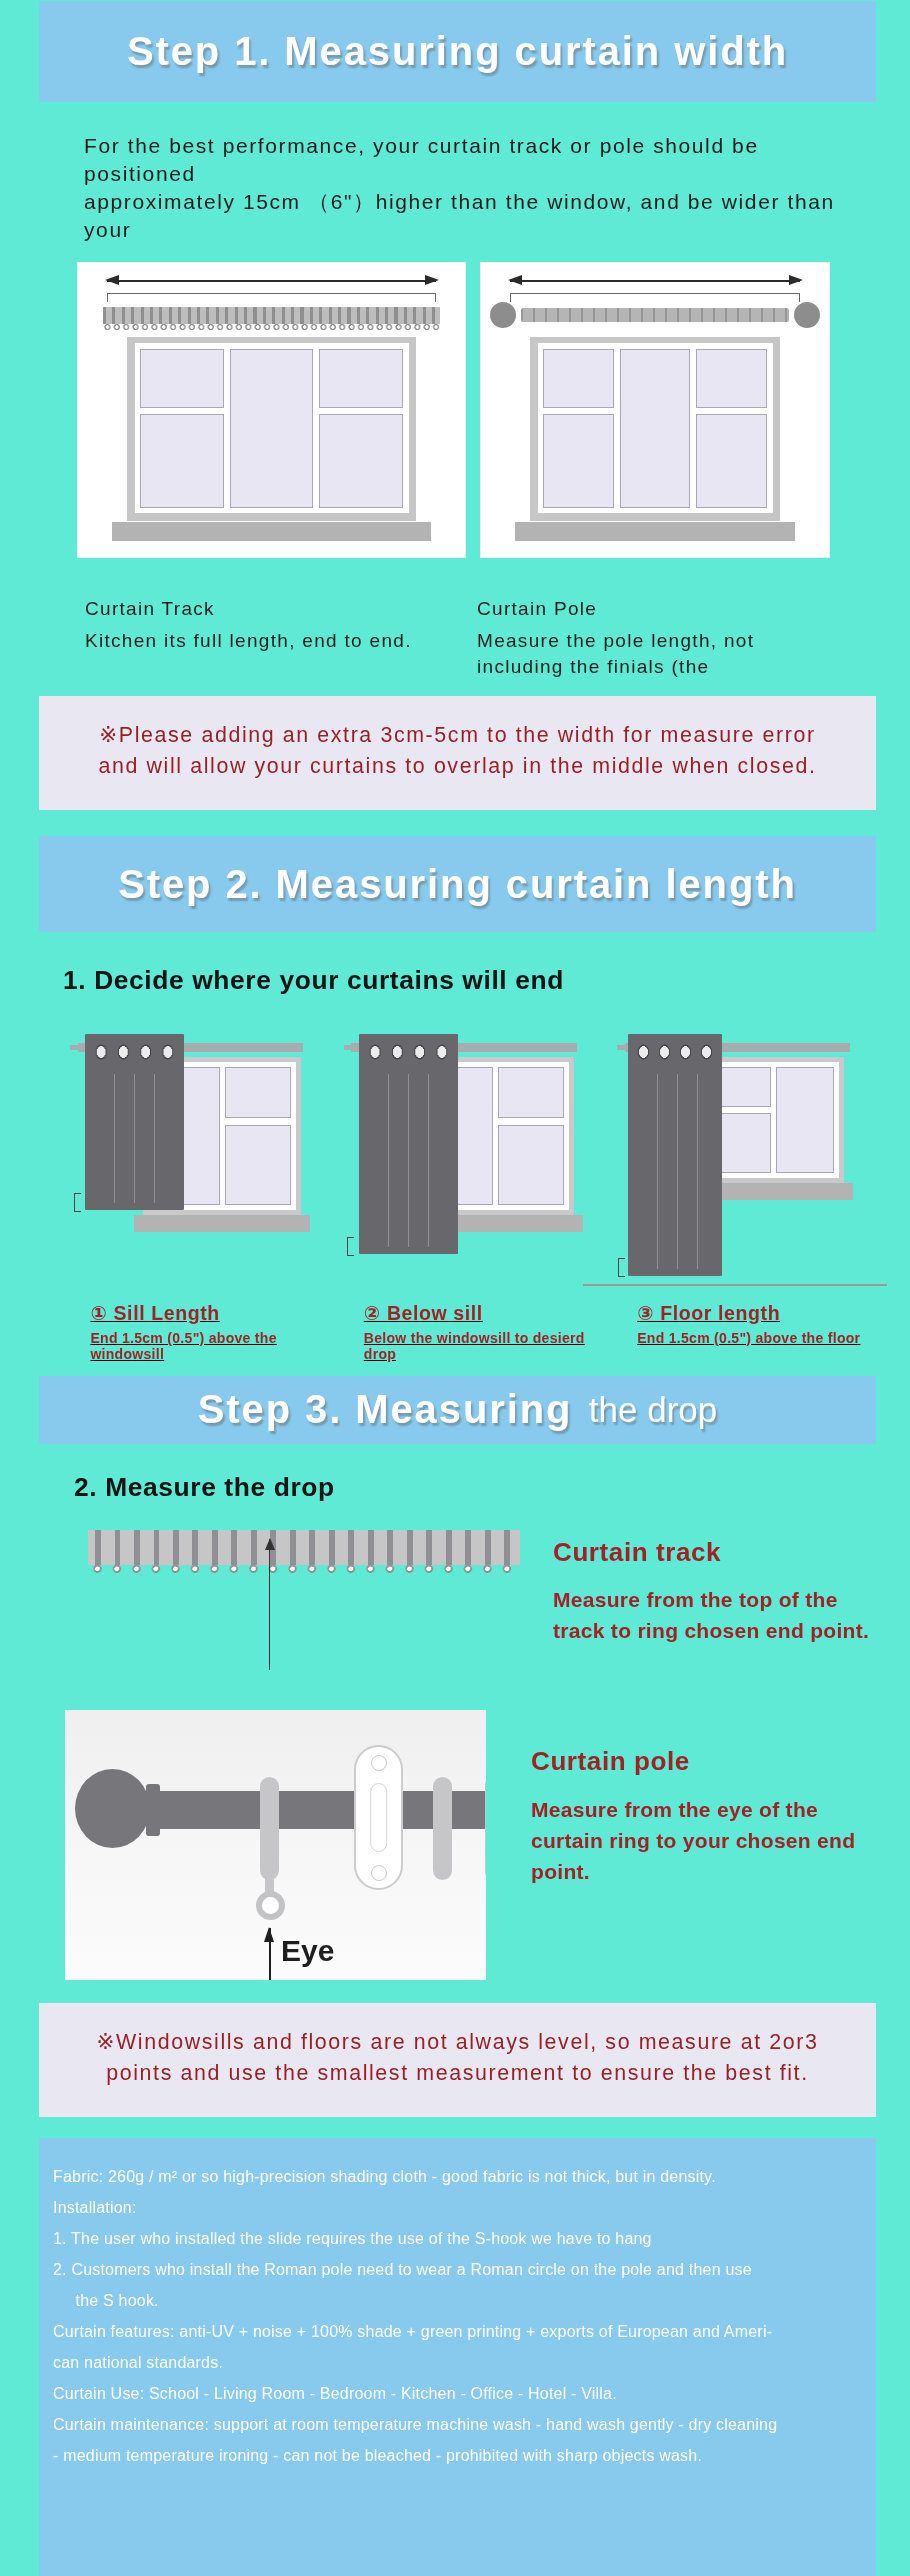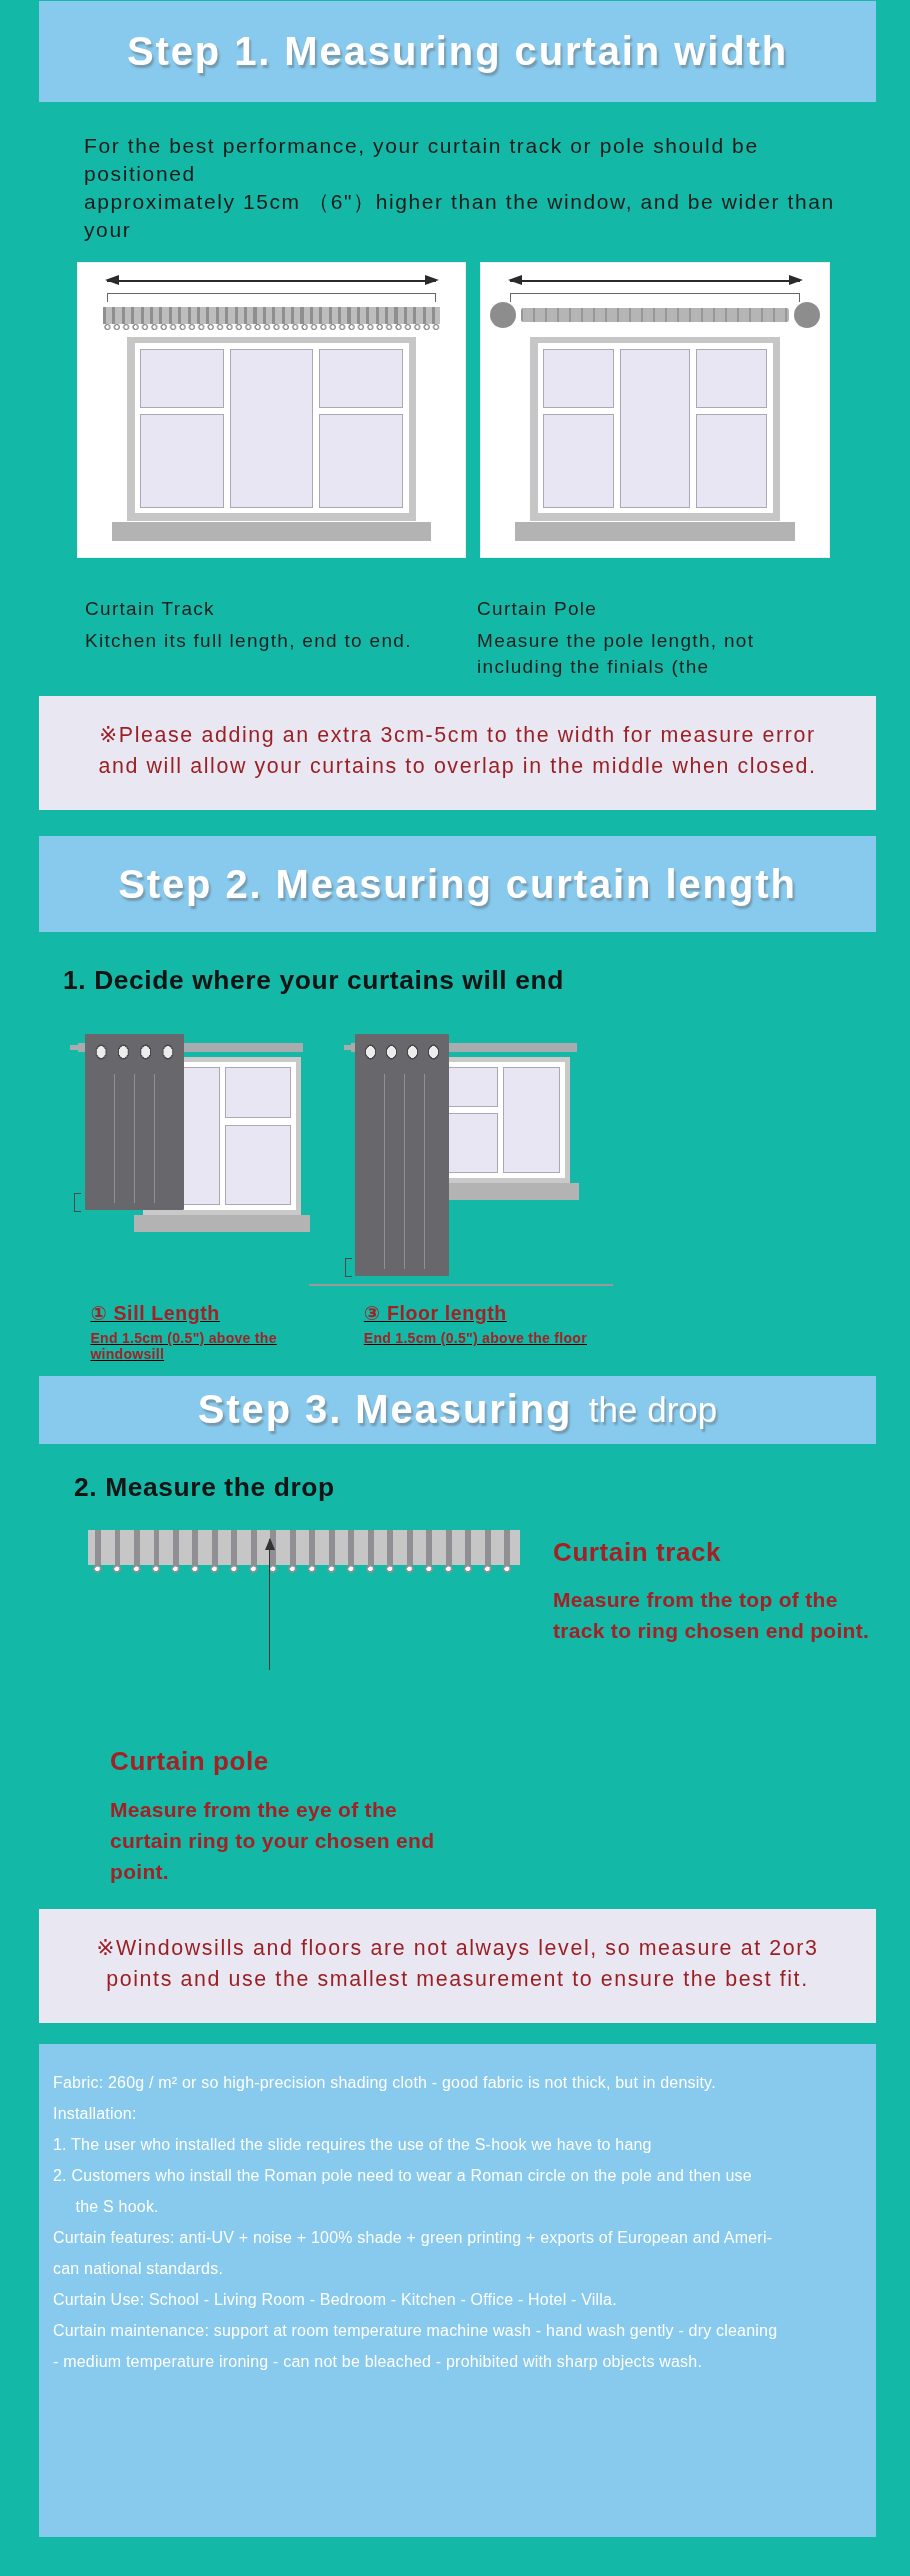--- a/index.html
+++ b/index.html
@@ -1,17 +1,17 @@
 <!DOCTYPE html>
 <html style="font-size:10px"><head>
 <meta charset="utf-8">
 <style>
   * { margin:0; padding:0; box-sizing:border-box; }
   body { background:#ffffff; font-family:"Liberation Sans","DejaVu Sans",sans-serif; }
-  .page { position:relative; width:910px; height:2576px; background:#14b8a6; overflow:hidden; }
+  .page { position:relative; width:910px; height:2576px; background:#5eead4; overflow:hidden; }
 
   
   .banner { margin:0 34px 0 39px; height:101px; background:#87caee;
             display:flex; align-items:center; justify-content:center; }
   .banner .t { color:#fff; font-size:40px; font-weight:bold; letter-spacing:1.9px;
                text-shadow:1.9px 2.5px 1.9px rgba(96,96,96,.45); white-space:nowrap; }
   .banner .t2 { color:#fff; font-size:35px; font-weight:normal; letter-spacing:0;
                 margin-left:16.4px; text-shadow:1.9px 2.5px 1.9px rgba(96,96,96,.45); }
   #banner1 { margin-top:1.3px; }
   #banner2 { margin-top:26.4px; height:96px; }
@@ -249,20 +249,44 @@
         <div class="curtain">
           <div class="grom"></div>
           <div class="folds"></div>
         </div>
         <div class="tick"></div>
       </div>
       <div class="figcap-h">① Sill Length</div>
       <div class="figcap-s">End 1.5cm (0.5") above the windowsill</div>
     </div>
 
+    <div class="figcol">
+      <div class="fig v2">
+        <div class="pole2"></div>
+        <div class="win2">
+          <div class="win-frame">
+            <div class="wcol">
+                <div class="pane full"></div>
+              </div>
+            <div class="wcol">
+                <div class="pane small"></div>
+                <div class="pane big"></div>
+              </div>
+          </div>
+          <div class="sill2"></div>
+        </div>
+        <div class="curtain">
+          <div class="grom"></div>
+          <div class="folds"></div>
+        </div>
+        <div class="tick"></div>
+      </div>
+      <div class="figcap-h">② Below sill</div>
+      <div class="figcap-s">Below the windowsill to desierd drop</div>
+    </div>
 
     <div class="figcol">
       <div class="fig v3">
         <div class="pole2"></div>
         <div class="win2">
           <div class="win-frame">
             <div class="wcol">
                 <div class="pane small"></div>
                 <div class="pane big"></div>
               </div>
@@ -297,20 +321,35 @@
       <div class="up-arrow"></div>
     </div>
     <div class="red-block">
       <h3>Curtain track</h3>
       <p>Measure from the top of the</p>
       <p>track to ring chosen end point.</p>
     </div>
   </div>
 
   <div class="pole-sec">
+    <div class="pole-stage">
+      <div class="pole-bar"></div>
+      <div class="finial-ball"></div>
+      <div class="finial-neck"></div>
+      <div class="ring r1"></div>
+      <div class="ring r2"></div>
+      <div class="ring r3"></div>
+      <div class="bracket">
+          <div class="slot"></div>
+        </div>
+      <div class="eye-neck"></div>
+      <div class="eye"></div>
+      <div class="eye-arrow"></div>
+      <div class="eye-label">Eye</div>
+    </div>
     <div class="red-block pole-red">
       <h3>Curtain pole</h3>
       <p>Measure from the eye of the</p>
       <p>curtain ring to your chosen end</p>
       <p>point.</p>
     </div>
   </div>
 
   <div class="note" id="note2">
     <div>※Windowsills and floors are not always level, so measure at 2or3</div>

